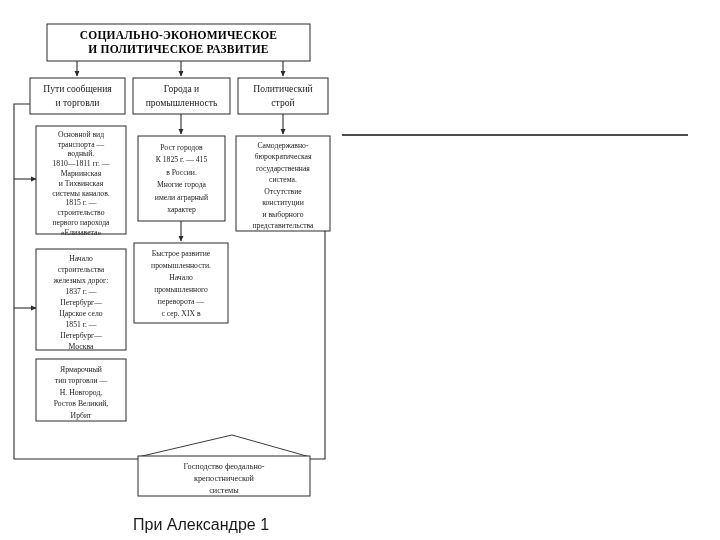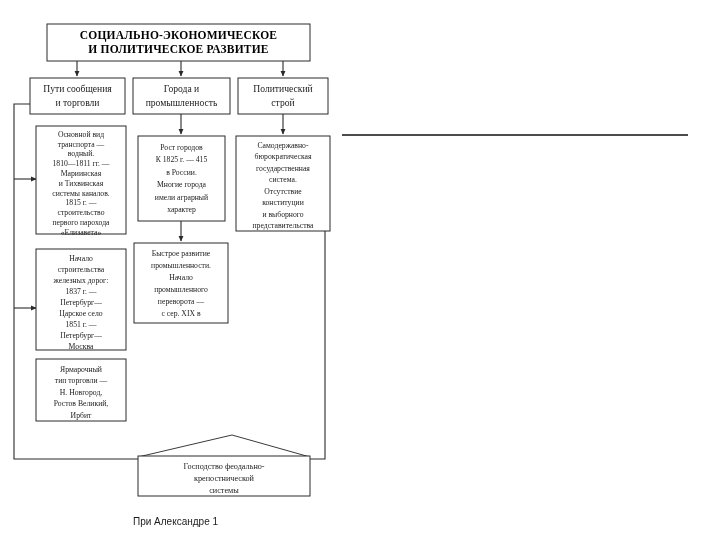--- a/index.html
+++ b/index.html
@@ -65,21 +65,21 @@
     font-size: 7.7px;
   }
   .bottom-text {
     font-size: 8.2px;
   }
   .caption-text {
     position: absolute;
     left: 133px;
     top: 500px;
     font-family: "Liberation Sans", "DejaVu Sans", sans-serif;
-    font-size: 10px;
+    font-size: 16px;
     color: #1b1b1b;
     white-space: nowrap;
     text-align: right;
   }
 </style>
 </head>
 <body>
 
 <div id="diagram-root">
   <svg width="720" height="540" viewBox="0 0 720 540" xmlns="http://www.w3.org/2000/svg">

